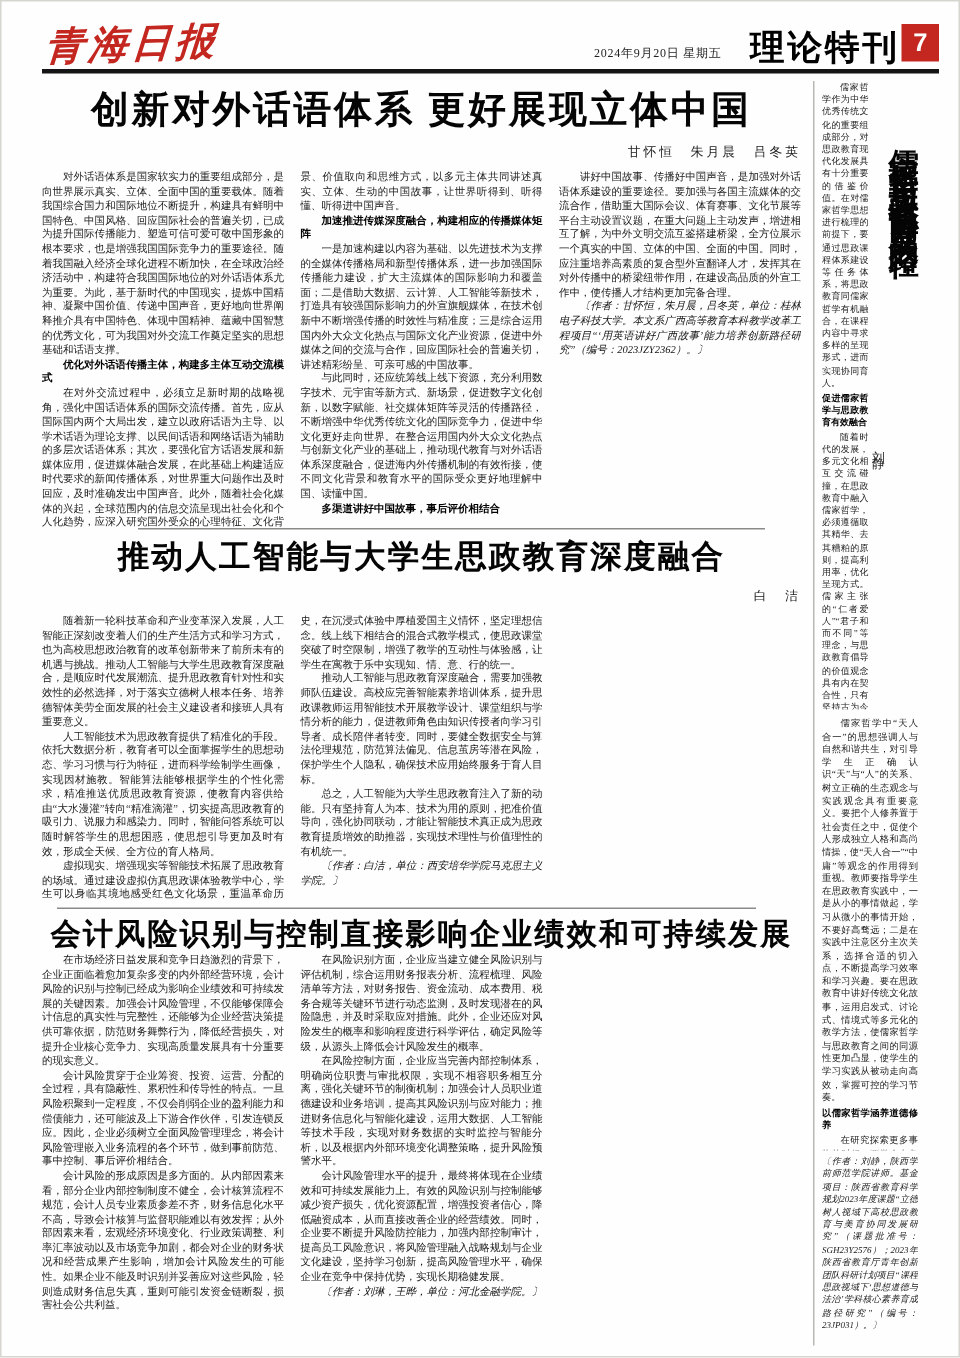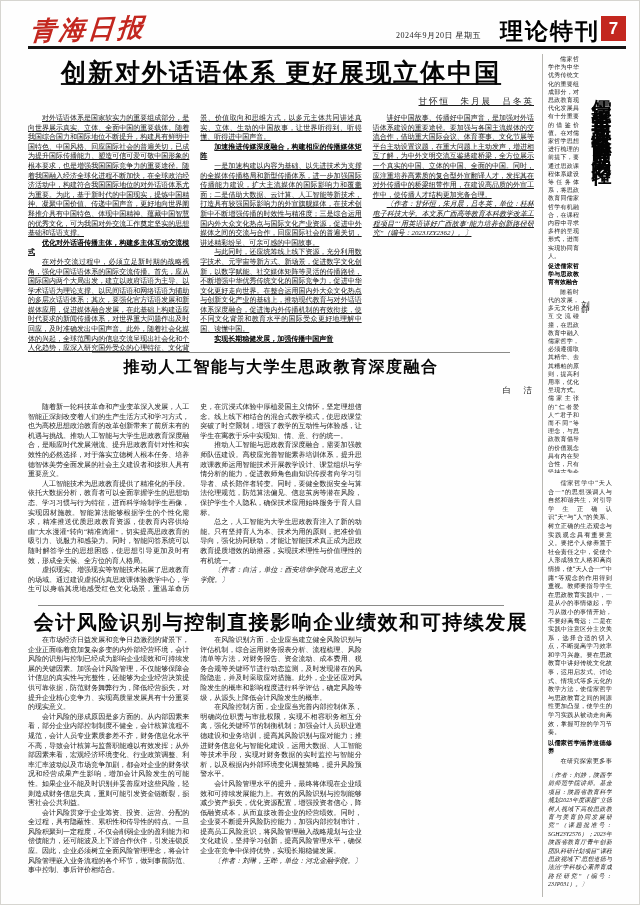--- a/index.html
+++ b/index.html
@@ -27,28 +27,28 @@
   .header-rule{position:absolute;left:28px;top:46px;width:598px;height:2.5px;background:#151515;}
   
   .v-divider{position:absolute;left:542px;top:54px;width:1px;height:843px;background:#b9b7b2;}
   .h-divider{position:absolute;height:1px;background:#8a8a88;}
   #div1{left:92px;top:352px;width:418px;}
   #div2{left:38px;top:605px;width:466px;}
   
   .article{position:absolute;left:28px;width:506px;}
   .a-title{text-align:center;font-weight:bold;color:#050505;margin:0;white-space:nowrap;}
   #a1 .a-title{font-size:25px;letter-spacing:2px;}
-  #a2 .a-title{font-size:16px;letter-spacing:1.5px;}
+  #a2 .a-title{font-size:21px;letter-spacing:1.5px;}
   #a3 .a-title{font-size:20px;letter-spacing:1.5px;}
   .byline{text-align:right;font-size:8.5px;letter-spacing:2px;color:#222;margin:7px 0 6px;}
   .cols{
     column-count:3;column-gap:11px;column-fill:auto;overflow:hidden;
     font-size:7px;line-height:9.6px;text-align:justify;
   }
-  #a1{top:56px;text-decoration:underline;}  #a1 .cols{height:243px;}
+  #a1{top:56px;}  #a1 .cols{height:243px;}
   #a2{top:357px;} #a2 .cols{height:196px;}
   #a3{top:609px;} #a3 .cols{height:242px;}
   .cols p{margin:0;text-indent:2em;}
   .subhead{font-weight:bold;text-indent:0;margin:3px 0 2px;color:#000;}
   .foot{font-style:italic;margin-top:3px;color:#111;}
   
   .sidebar{position:absolute;left:548px;top:55px;width:64px;height:842px;}
   .sb-top{display:flex;height:418px;}
   .sb-minicol{width:31px;font-size:6px;line-height:8.2px;text-align:justify;overflow:hidden;}
   .sb-minicol p{margin:0;text-indent:2em;}
@@ -87,21 +87,21 @@
   <div class="article" id="a1">
     <h1 class="a-title">创新对外话语体系 更好展现立体中国</h1>
     <div class="byline">甘怀恒　朱月晨　吕冬英</div>
     <div class="cols">
       <p>对外话语体系是国家软实力的重要组成部分，是向世界展示真实、立体、全面中国的重要载体。随着我国综合国力和国际地位不断提升，构建具有鲜明中国特色、中国风格、回应国际社会的普遍关切，已成为提升国际传播能力、塑造可信可爱可敬中国形象的根本要求，也是增强我国国际竞争力的重要途径。随着我国融入经济全球化进程不断加快，在全球政治经济活动中，构建符合我国国际地位的对外话语体系尤为重要。为此，基于新时代的中国现实，提炼中国精神、凝聚中国价值、传递中国声音，更好地向世界阐释推介具有中国特色、体现中国精神、蕴藏中国智慧的优秀文化，可为我国对外交流工作奠定坚实的思想基础和话语支撑。</p>
       <p class="subhead">优化对外话语传播主体，构建多主体互动交流模式</p>
       <p>在对外交流过程中，必须立足新时期的战略视角，强化中国话语体系的国际交流传播。首先，应从国际国内两个大局出发，建立以政府话语为主导、以学术话语为理论支撑、以民间话语和网络话语为辅助的多层次话语体系；其次，要强化官方话语发展和新媒体应用，促进媒体融合发展，在此基础上构建适应时代要求的新闻传播体系，对世界重大问题作出及时回应，及时准确发出中国声音。此外，随着社会化媒体的兴起，全球范围内的信息交流呈现出社会化和个人化趋势，应深入研究国外受众的心理特征、文化背景、价值取向和思维方式，以多元主体共同讲述真实、立体、生动的中国故事，让世界听得到、听得懂、听得进中国声音。</p>
       <p class="subhead">加速推进传媒深度融合，构建相应的传播媒体矩阵</p>
       <p>一是加速构建以内容为基础、以先进技术为支撑的全媒体传播格局和新型传播体系，进一步加强国际传播能力建设，扩大主流媒体的国际影响力和覆盖面；二是借助大数据、云计算、人工智能等新技术，打造具有较强国际影响力的外宣旗舰媒体，在技术创新中不断增强传播的时效性与精准度；三是综合运用国内外大众文化热点与国际文化产业资源，促进中外媒体之间的交流与合作，回应国际社会的普遍关切，讲述精彩纷呈、可亲可感的中国故事。</p>
       <p>与此同时，还应统筹线上线下资源，充分利用数字技术、元宇宙等新方式、新场景，促进数字文化创新，以数字赋能、社交媒体矩阵等灵活的传播路径，不断增强中华优秀传统文化的国际竞争力，促进中华文化更好走向世界。在整合运用国内外大众文化热点与创新文化产业的基础上，推动现代教育与对外话语体系深度融合，促进海内外传播机制的有效衔接，使不同文化背景和教育水平的国际受众更好地理解中国、读懂中国。</p>
-      <p class="subhead">实现长期稳健发展，加强传播中国声音</p>
+      <p class="subhead">多渠道讲好中国故事，事后评价相结合</p>
       <p>讲好中国故事、传播好中国声音，是加强对外话语体系建设的重要途径。要加强与各国主流媒体的交流合作，借助重大国际会议、体育赛事、文化节展等平台主动设置议题，在重大问题上主动发声，增进相互了解，为中外文明交流互鉴搭建桥梁，全方位展示一个真实的中国、立体的中国、全面的中国。同时，应注重培养高素质的复合型外宣翻译人才，发挥其在对外传播中的桥梁纽带作用，在建设高品质的外宣工作中，使传播人才结构更加完备合理。</p>
       <p class="foot">〔作者：甘怀恒，朱月晨，吕冬英，单位：桂林电子科技大学。本文系广西高等教育本科教学改革工程项目“‘用英语讲好广西故事’能力培养创新路径研究”（编号：2023JZY2362）。〕</p>
     </div>
   </div>
 
   <div class="article" id="a2">
     <h1 class="a-title">推动人工智能与大学生思政教育深度融合</h1>
     <div class="byline">白　洁</div>
     <div class="cols">
       <p>随着新一轮科技革命和产业变革深入发展，人工智能正深刻改变着人们的生产生活方式和学习方式，也为高校思想政治教育的改革创新带来了前所未有的机遇与挑战。推动人工智能与大学生思政教育深度融合，是顺应时代发展潮流、提升思政教育针对性和实效性的必然选择，对于落实立德树人根本任务、培养德智体美劳全面发展的社会主义建设者和接班人具有重要意义。</p>
@@ -110,22 +110,22 @@
       <p>推动人工智能与思政教育深度融合，需要加强教师队伍建设。高校应完善智能素养培训体系，提升思政课教师运用智能技术开展教学设计、课堂组织与学情分析的能力，促进教师角色由知识传授者向学习引导者、成长陪伴者转变。同时，要健全数据安全与算法伦理规范，防范算法偏见、信息茧房等潜在风险，保护学生个人隐私，确保技术应用始终服务于育人目标。</p>
       <p>总之，人工智能为大学生思政教育注入了新的动能。只有坚持育人为本、技术为用的原则，把准价值导向，强化协同联动，才能让智能技术真正成为思政教育提质增效的助推器，实现技术理性与价值理性的有机统一。</p>
       <p class="foot">〔作者：白洁，单位：西安培华学院马克思主义学院。〕</p>
     </div>
   </div>
 
   <div class="article" id="a3">
     <h1 class="a-title">会计风险识别与控制直接影响企业绩效和可持续发展</h1>
     <div class="cols">
       <p>在市场经济日益发展和竞争日趋激烈的背景下，企业正面临着愈加复杂多变的内外部经营环境，会计风险的识别与控制已经成为影响企业绩效和可持续发展的关键因素。加强会计风险管理，不仅能够保障会计信息的真实性与完整性，还能够为企业经营决策提供可靠依据，防范财务舞弊行为，降低经营损失，对提升企业核心竞争力、实现高质量发展具有十分重要的现实意义。</p>
+      <p>会计风险贯穿于企业筹资、投资、运营、分配的全过程，具有隐蔽性、累积性和传导性的特点。一旦风险积聚到一定程度，不仅会削弱企业的盈利能力和偿债能力，还可能波及上下游合作伙伴，引发连锁反应。因此，企业必须树立全面风险管理理念，将会计风险管理嵌入业务流程的各个环节，做到事前防范、事中控制、事后评价相结合。</p>
       <p>会计风险的形成原因是多方面的。从内部因素来看，部分企业内部控制制度不健全，会计核算流程不规范，会计人员专业素质参差不齐，财务信息化水平不高，导致会计核算与监督职能难以有效发挥；从外部因素来看，宏观经济环境变化、行业政策调整、利率汇率波动以及市场竞争加剧，都会对企业的财务状况和经营成果产生影响，增加会计风险发生的可能性。如果企业不能及时识别并妥善应对这些风险，轻则造成财务信息失真，重则可能引发资金链断裂，损害社会公共利益。</p>
-      <p>会计风险贯穿于企业筹资、投资、运营、分配的全过程，具有隐蔽性、累积性和传导性的特点。一旦风险积聚到一定程度，不仅会削弱企业的盈利能力和偿债能力，还可能波及上下游合作伙伴，引发连锁反应。因此，企业必须树立全面风险管理理念，将会计风险管理嵌入业务流程的各个环节，做到事前防范、事中控制、事后评价相结合。</p>
       <p>在风险识别方面，企业应当建立健全风险识别与评估机制，综合运用财务报表分析、流程梳理、风险清单等方法，对财务报告、资金流动、成本费用、税务合规等关键环节进行动态监测，及时发现潜在的风险隐患，并及时采取应对措施。此外，企业还应对风险发生的概率和影响程度进行科学评估，确定风险等级，从源头上降低会计风险发生的概率。</p>
       <p>在风险控制方面，企业应当完善内部控制体系，明确岗位职责与审批权限，实现不相容职务相互分离，强化关键环节的制衡机制；加强会计人员职业道德建设和业务培训，提高其风险识别与应对能力；推进财务信息化与智能化建设，运用大数据、人工智能等技术手段，实现对财务数据的实时监控与智能分析，以及根据内外部环境变化调整策略，提升风险预警水平。</p>
       <p>会计风险管理水平的提升，最终将体现在企业绩效和可持续发展能力上。有效的风险识别与控制能够减少资产损失，优化资源配置，增强投资者信心，降低融资成本，从而直接改善企业的经营绩效。同时，企业要不断提升风险防控能力，加强内部控制审计，提高员工风险意识，将风险管理融入战略规划与企业文化建设，坚持学习创新，提高风险管理水平，确保企业在竞争中保持优势，实现长期稳健发展。</p>
       <p class="foot">〔作者：刘琳，王晔，单位：河北金融学院。〕</p>
     </div>
   </div>
 
   <div class="sidebar">
     <div class="sb-top">
       <div class="sb-minicol">

